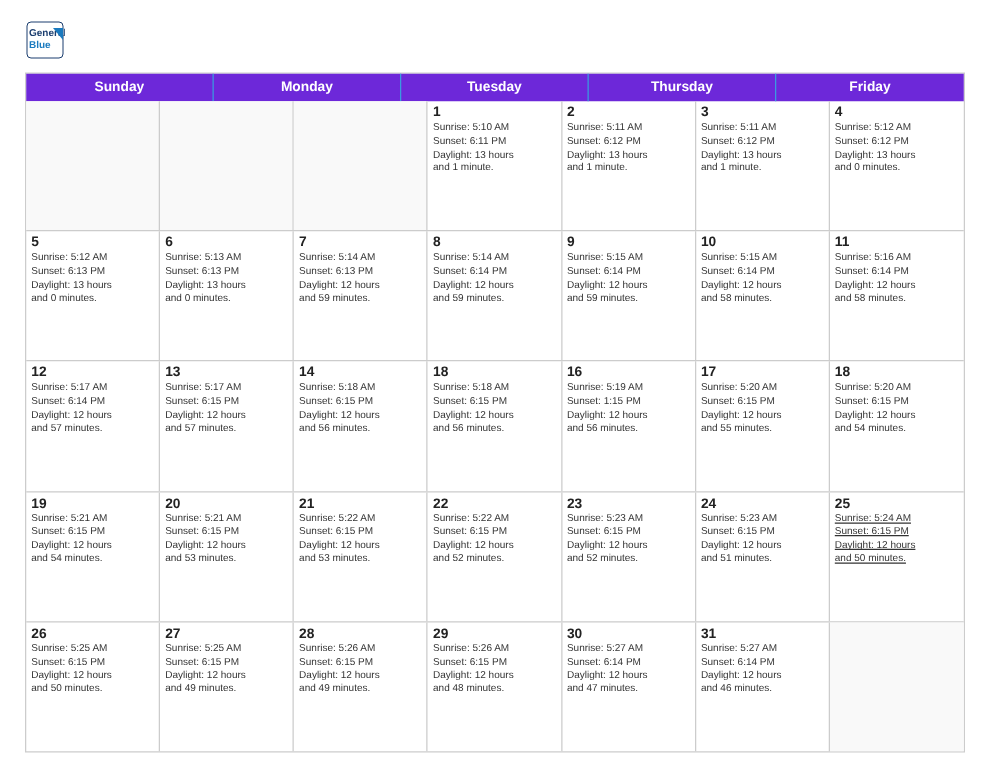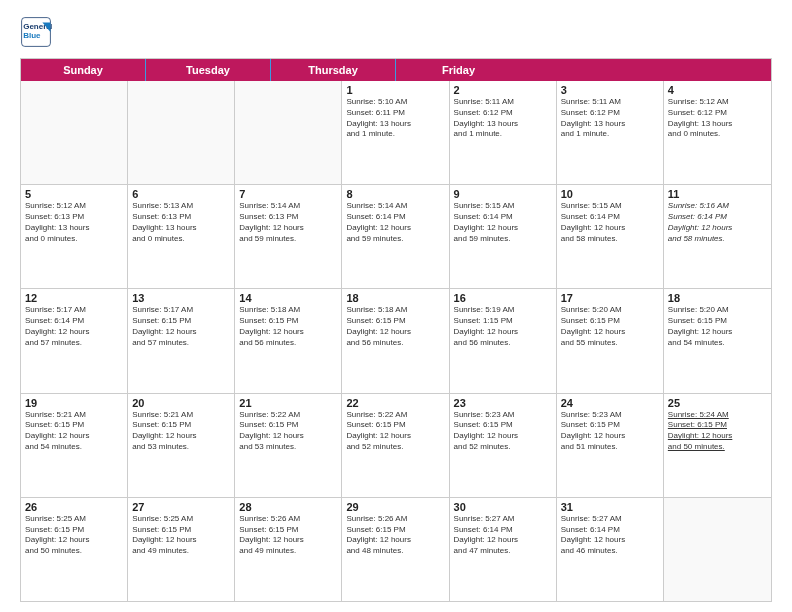--- a/index.html
+++ b/index.html
@@ -45,22 +45,22 @@
       color: #444;
     }
     .calendar {
       flex: 1;
       display: flex;
       flex-direction: column;
       border: 1px solid #ccc;
     }
     .cal-header {
       display: grid;
-      grid-template-columns: repeat(6, 1fr);
-      background: #be185d;
+      grid-template-columns: repeat(5, 1fr);
+      background: #6d28d9;
     }
     .cal-header-cell {
       color: #fff;
       font-size: 11px;
       font-weight: bold;
       padding: 5px 4px;
       text-align: center;
       border-right: 1px solid #3a9ae0;
     }
     .cal-header-cell:last-child { border-right: none; }
@@ -118,20 +118,21 @@
     </div>
     <div class="title-block">
       <div class="month-title"></div>
       <div class="subtitle"></div>
     </div>
   </div>
 
   <div class="calendar">
     <div class="cal-header">
     <div class="cal-header-cell">Sunday</div>
+        <div class="cal-header-cell">Monday</div>
         <div class="cal-header-cell">Tuesday</div>
         <div class="cal-header-cell">Thursday</div>
         <div class="cal-header-cell">Friday</div>
       </div>
     <div class="cal-body">
     <div class="cal-row">
           <div class="cal-cell empty"></div>
           <div class="cal-cell empty"></div>
           <div class="cal-cell empty"></div>
           <div class="cal-cell">
@@ -201,21 +202,21 @@
           </div>
           <div class="cal-cell">
             <span class="day-num">10</span>
             <div class="cell-info" style="white-space: pre-line;">Sunrise: 5:15 AM
 Sunset: 6:14 PM
 Daylight: 12 hours
 and 58 minutes.</div>
           </div>
           <div class="cal-cell">
             <span class="day-num">11</span>
-            <div class="cell-info" style="white-space: pre-line; font-style: italic;">Sunrise: 5:16 AM
+            <div class="cell-info" style="white-space: pre-line;">Sunrise: 5:16 AM
 Sunset: 6:14 PM
 Daylight: 12 hours
 and 58 minutes.</div>
           </div>
         </div>
         <div class="cal-row">
           <div class="cal-cell">
             <span class="day-num">12</span>
             <div class="cell-info" style="white-space: pre-line;">Sunrise: 5:17 AM
 Sunset: 6:14 PM

